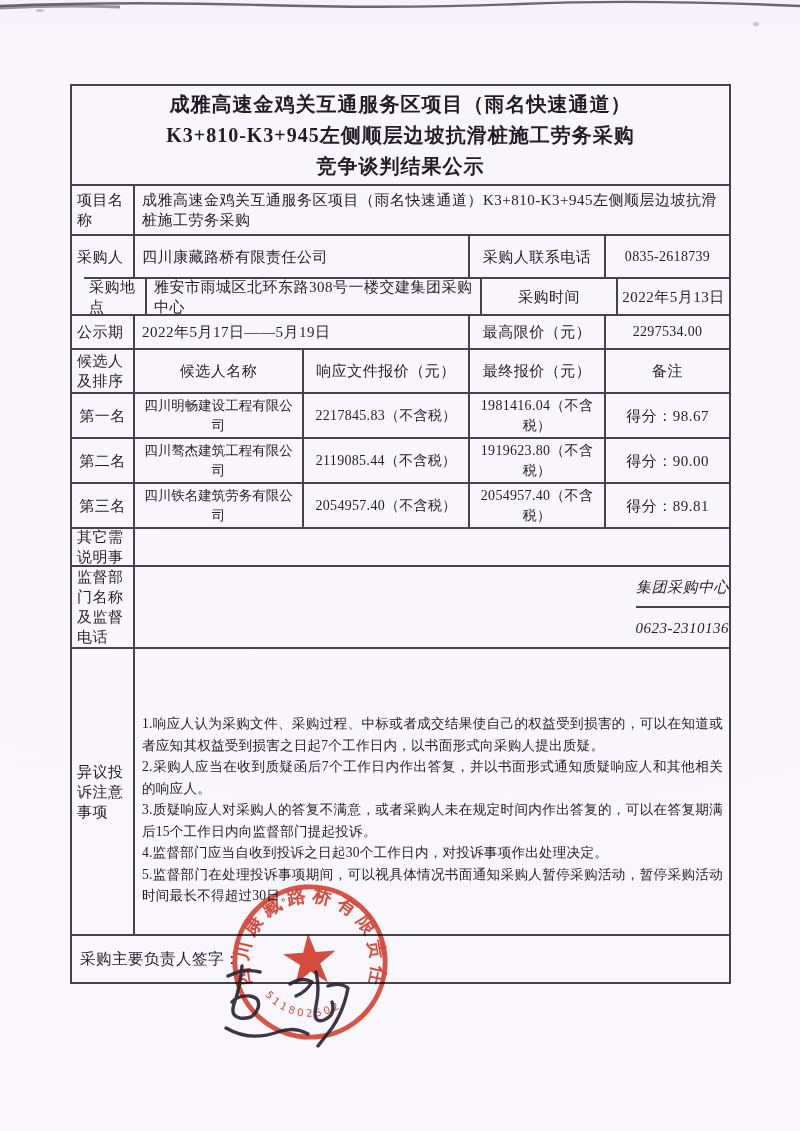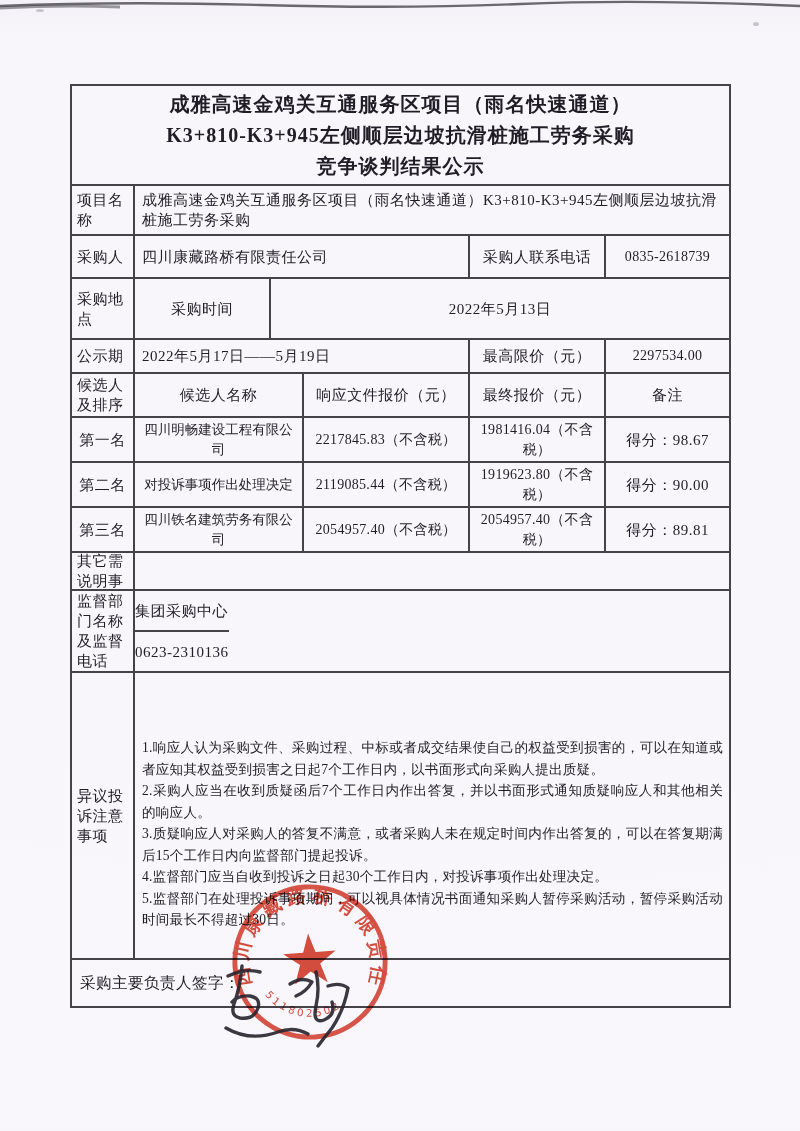--- a/index.html
+++ b/index.html
@@ -52,30 +52,30 @@
   .num{font-size:14px;letter-spacing:.3px;}
 
   .title-cell{
     flex-direction:column;justify-content:center;align-items:center;
     width:100%;text-align:center;font-weight:bold;font-size:20px;line-height:31px;
     letter-spacing:1px;
   }
   .h-title{height:98px;}
   .h-project{height:50px;}
   .h-purchaser{height:43px;}
-  .h-location{height:61px;}
+  .h-location{height:37px;margin-left:12px;}
   .h-publicity{height:34px;}
   .h-chead{height:44px;}
   .h-cand{height:45px;}
   .h-other{height:38px;justify-content:space-between;}
   .h-supervise{height:82px;}
   .h-objection{height:287px;}
   .h-sign{height:48px;}
 
-  .stack{display:flex;flex-direction:column;align-items:flex-start;width:100%;height:100%;}
+  .stack{display:flex;flex-direction:column;align-items:flex-end;width:100%;height:100%;font-style:italic;}
   .stack > div{flex:1;display:flex;align-items:center;justify-content:center;font-size:15px;letter-spacing:.5px;}
   .stack > div + div{border-top:2px solid var(--bd);}
 
   .objection-body{
     display:block;width:100%;height:100%;box-sizing:border-box;
     padding:64px 6px 4px 7px;font-size:13.6px;line-height:21.5px;
     text-align:justify;letter-spacing:.2px;
   }
   .objection-body p{margin:0;}
   .objection-label{align-self:stretch;display:flex;align-items:center;}
@@ -122,20 +122,21 @@
 
   <div class="trow h-purchaser">
     <div class="cell c1 lbl">采购人</div>
     <div class="cell c23 val">四川康藏路桥有限责任公司</div>
     <div class="cell c4 ctr">采购人联系电话</div>
     <div class="cell c5 ctr num">0835-2618739</div>
   </div>
 
   <div class="trow h-location">
     <div class="cell c1 lbl">采购地点</div>
+    <div class="cell c23 val">雅安市雨城区北环东路308号一楼交建集团采购中心</div>
     <div class="cell c4 ctr">采购时间</div>
     <div class="cell c5 ctr">2022年5月13日</div>
   </div>
 
   <div class="trow h-publicity">
     <div class="cell c1 lbl">公示期</div>
     <div class="cell c23 val">2022年5月17日——5月19日</div>
     <div class="cell c4 ctr">最高限价（元）</div>
     <div class="cell c5 ctr num">2297534.00</div>
   </div>
@@ -150,21 +151,21 @@
 
   <div class="trow h-cand">
     <div class="cell c1 ctr">第一名</div>
     <div class="cell c2 ctr small">四川明畅建设工程有限公司</div>
     <div class="cell c3 ctr small num">2217845.83（不含税）</div>
     <div class="cell c4 ctr small num">1981416.04（不含税）</div>
     <div class="cell c5 ctr">得分：98.67</div>
   </div>
   <div class="trow h-cand">
     <div class="cell c1 ctr">第二名</div>
-    <div class="cell c2 ctr small">对投诉事项作出处理决定</div>
+    <div class="cell c2 ctr small">四川骜杰建筑工程有限公司</div>
     <div class="cell c3 ctr small num">2119085.44（不含税）</div>
     <div class="cell c4 ctr small num">1919623.80（不含税）</div>
     <div class="cell c5 ctr">得分：90.00</div>
   </div>
   <div class="trow h-cand">
     <div class="cell c1 ctr">第三名</div>
     <div class="cell c2 ctr small">四川铁名建筑劳务有限公司</div>
     <div class="cell c3 ctr small num">2054957.40（不含税）</div>
     <div class="cell c4 ctr small num">2054957.40（不含税）</div>
     <div class="cell c5 ctr">得分：89.81</div>

